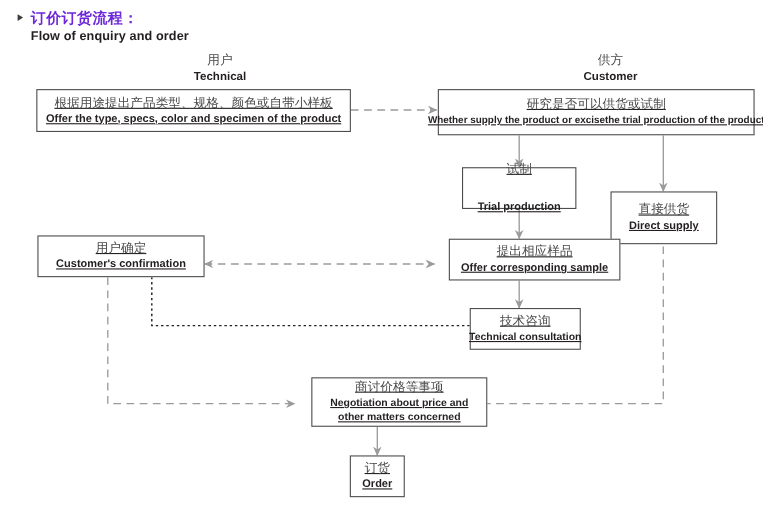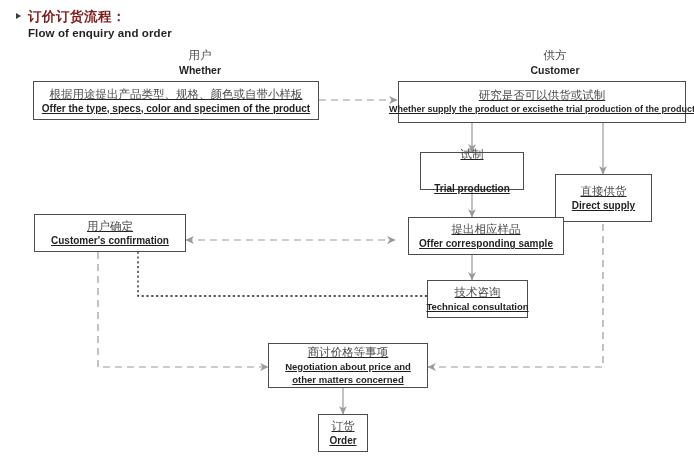--- a/index.html
+++ b/index.html
@@ -18,21 +18,21 @@
   .title-wrap{position:absolute;left:16px;top:8px;width:400px;}
   .title-bullet{
     position:absolute;left:0px;top:5px;width:0;height:0;
     border-left:5px solid #3b3b3b;
     border-top:3.5px solid transparent;
     border-bottom:3.5px solid transparent;
   }
   .title-cn{
     position:absolute;left:12px;top:0px;
     font-size:13.5px;font-weight:bold;letter-spacing:.5px;
-    color:#7f1d1d;white-space:nowrap;
+    color:#6d28d9;white-space:nowrap;
   }
   .title-en{
     position:absolute;left:12px;top:19px;
     font-size:11.5px;font-weight:bold;letter-spacing:.1px;
     color:#231f20;white-space:nowrap;
   }
 
   
   .col-head{position:absolute;text-align:center;}
   .col-head .cn{font-size:11.5px;color:#4a4a4a;line-height:15px;white-space:nowrap;}
@@ -115,21 +115,21 @@
   </svg>
 
   <div class="title-wrap">
     <span class="title-bullet"></span>
     <span class="title-cn">订价订货流程：</span>
     <span class="title-en">Flow of enquiry and order</span>
   </div>
 
   <div class="col-head" style="left:120px;top:48px;width:160px;">
     <div class="cn">用户</div>
-    <div class="en">Whether</div>
+    <div class="en">Technical</div>
   </div>
 
   <div class="col-head" style="left:475px;top:48px;width:160px;">
     <div class="cn">供方</div>
     <div class="en">Customer</div>
   </div>
 
   <div class="node" style="left:33px;top:81px;width:286px;height:39px;">
     <div class="cn">根据用途提出产品类型、规格、颜色或自带小样板</div>
     <div class="en nowrap">Offer the type, specs, color and specimen of the product</div>
@@ -158,21 +158,21 @@
   <div class="node" style="left:408px;top:217px;width:156px;height:38px;">
     <div class="cn">提出相应样品</div>
     <div class="en nowrap">Offer corresponding sample</div>
   </div>
 
   <div class="node" style="left:427px;top:280px;width:101px;height:38px;">
     <div class="cn">技术咨询</div>
     <div class="en nowrap" style="font-size:9.5px;">Technical consultation</div>
   </div>
 
-  <div class="node" style="left:268px;top:343px;width:160px;height:45px;">
+  <div class="node" style="left:283px;top:343px;width:160px;height:45px;">
     <div class="cn">商讨价格等事项</div>
     <div class="en nowrap" style="font-size:9.5px;">Negotiation about price and</div>
     <div class="en nowrap" style="font-size:9.5px;">other matters concerned</div>
   </div>
 
   <div class="node" style="left:318px;top:414px;width:50px;height:38px;">
     <div class="cn">订货</div>
     <div class="en nowrap">Order</div>
   </div>
 

